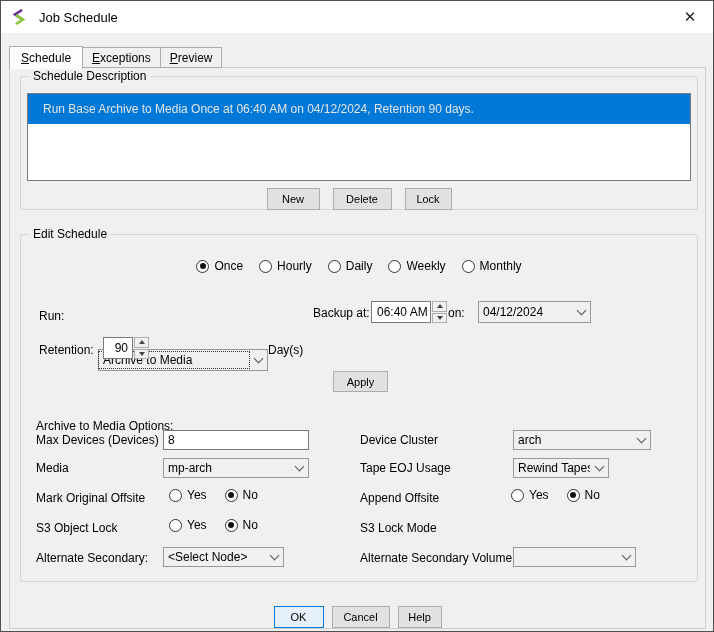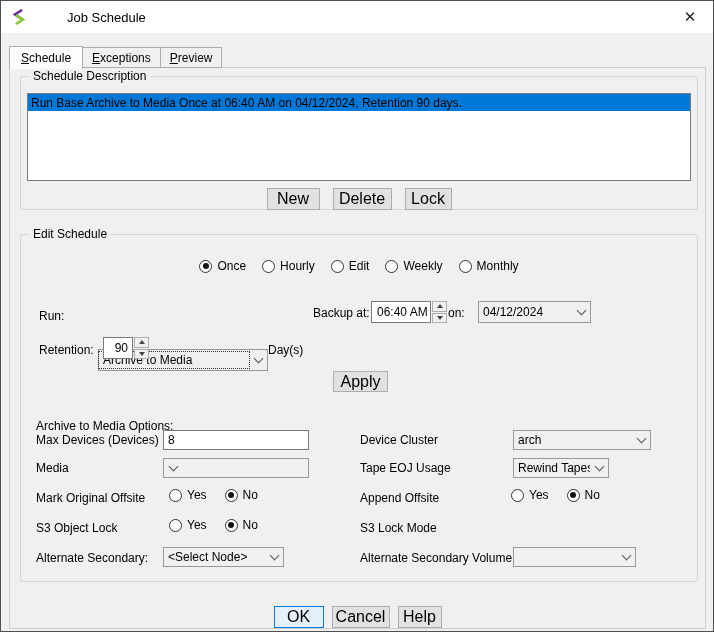--- a/index.html
+++ b/index.html
@@ -3,40 +3,40 @@
 <meta charset="utf-8">
 <style>
   html,body{margin:0;padding:0;background:#cfcfcf;}
   *{box-sizing:border-box;}
   .win{
     position:relative;width:714px;height:632px;background:#f0f0f0;
     border:1px solid #4f4f4f;font-family:"Liberation Sans",sans-serif;
     font-size:12px;color:#000;overflow:hidden;
   }
   
-  .titlebar{position:absolute;left:0;top:0;width:100%;height:32px;background:#fff;display:flex;align-items:center;gap:28px;}
+  .titlebar{position:absolute;left:0;top:0;width:100%;height:32px;background:#fff;display:flex;align-items:center;}
   .app-icon{margin-left:10px;width:16px;height:16px;flex:0 0 16px;}
   .title-text{margin-left:12px;font-size:13px;}
   .close-btn{position:absolute;right:0;top:0;width:46px;height:31px;display:flex;align-items:center;justify-content:center;font-size:15px;color:#222;cursor:default;}
   
   .tabstrip{position:absolute;left:8px;top:44px;display:flex;align-items:flex-end;height:23px;z-index:3;}
   .tab{height:21px;padding:7px 9px;display:flex;align-items:center;background:#f0f0f0;border:1px solid #acacac;border-left:none;}
   .tab:first-child{border-left:1px solid #acacac;}
   .tab.active{height:23px;background:#fdfdfd;border:1px solid #acacac;border-bottom:none;position:relative;top:1px;padding:0 11px;}
   .tab .u{text-decoration:underline;}
   
   .panel{position:absolute;left:8px;top:66px;width:697px;height:562px;border:1px solid #cfcfcf;background:#f0f0f0;z-index:1;}
   
   .grp{position:absolute;border:1px solid #d5d5d5;border-radius:2px;}
   .grp-label{position:absolute;top:-8px;left:8px;background:#f0f0f0;padding:0 4px;font-size:12px;}
   
   .listbox{position:absolute;background:#fff;border:1px solid #7a7a7a;overflow:hidden;}
-  .list-item-selected{height:17px;background:#0078d7;color:#000000;display:flex;align-items:center;padding-left:3px;}
-  
-  .btn{height:22px;background:#e1e1e1;border:1px solid #adadad;display:inline-flex;align-items:center;justify-content:center;font-size:16px;font-family:"Liberation Sans",sans-serif;padding:0;}
+  .list-item-selected{height:30px;background:#0078d7;color:#e5e5e5;display:flex;align-items:center;padding-left:15px;}
+  
+  .btn{height:22px;background:#e1e1e1;border:1px solid #adadad;display:inline-flex;align-items:center;justify-content:center;font-size:11px;font-family:"Liberation Sans",sans-serif;padding:0;}
   .btn.default{background:#e6f0fa;border:1px solid #0078d7;}
   
   .combo{position:absolute;height:22px;background:#f0f0f0;border:1px solid #999;display:flex;align-items:center;}
   .combo .txt{flex:1;padding:1px 2px 1px 4px;white-space:nowrap;overflow:hidden;}
   .combo .txt.focus{outline:1px dotted #333;}
   .combo .chev{flex:0 0 18px;display:flex;align-items:center;justify-content:center;height:100%;}
   .combo .chev::after{content:"";width:6px;height:6px;border-right:1.4px solid #555;border-bottom:1.4px solid #555;transform:rotate(45deg);margin-top:-3px;}
   .combo.short20{height:20px;}
   
   .edit{position:absolute;height:20px;background:#fff;border:1px solid #7a7a7a;display:flex;align-items:center;padding-left:4px;}
@@ -103,21 +103,21 @@
         <span class="radio checked">
             <span class="circ"></span>
             <span>Once</span>
           </span>
         <span class="radio">
             <span class="circ"></span>
             <span>Hourly</span>
           </span>
         <span class="radio">
             <span class="circ"></span>
-            <span>Edit</span>
+            <span>Daily</span>
           </span>
         <span class="radio">
             <span class="circ"></span>
             <span>Weekly</span>
           </span>
         <span class="radio">
             <span class="circ"></span>
             <span>Monthly</span>
           </span>
       </div>
@@ -166,20 +166,21 @@
       <span class="lbl" style="left:15px;top:198px;">Max Devices (Devices)</span>
       <div class="edit" style="left:142px;top:195px;width:146px;">8</div>
       <span class="lbl" style="left:339px;top:198px;">Device Cluster</span>
       <div class="combo short20" style="left:492px;top:195px;width:138px;">
         <span class="txt">arch</span>
         <span class="chev"></span>
       </div>
 
       <span class="lbl" style="left:15px;top:226px;">Media</span>
       <div class="combo short20" style="left:142px;top:223px;width:146px;">
+        <span class="txt">mp-arch</span>
         <span class="chev"></span>
       </div>
       <span class="lbl" style="left:339px;top:226px;">Tape EOJ Usage</span>
       <div class="combo short20" style="left:492px;top:223px;width:96px;">
         <span class="txt">Rewind Tapes</span>
         <span class="chev"></span>
       </div>
 
       <span class="lbl" style="left:15px;top:256px;">Mark Original Offsite</span>
       <div class="row-abs" style="left:148px;top:252px;height:16px;gap:18px;">

